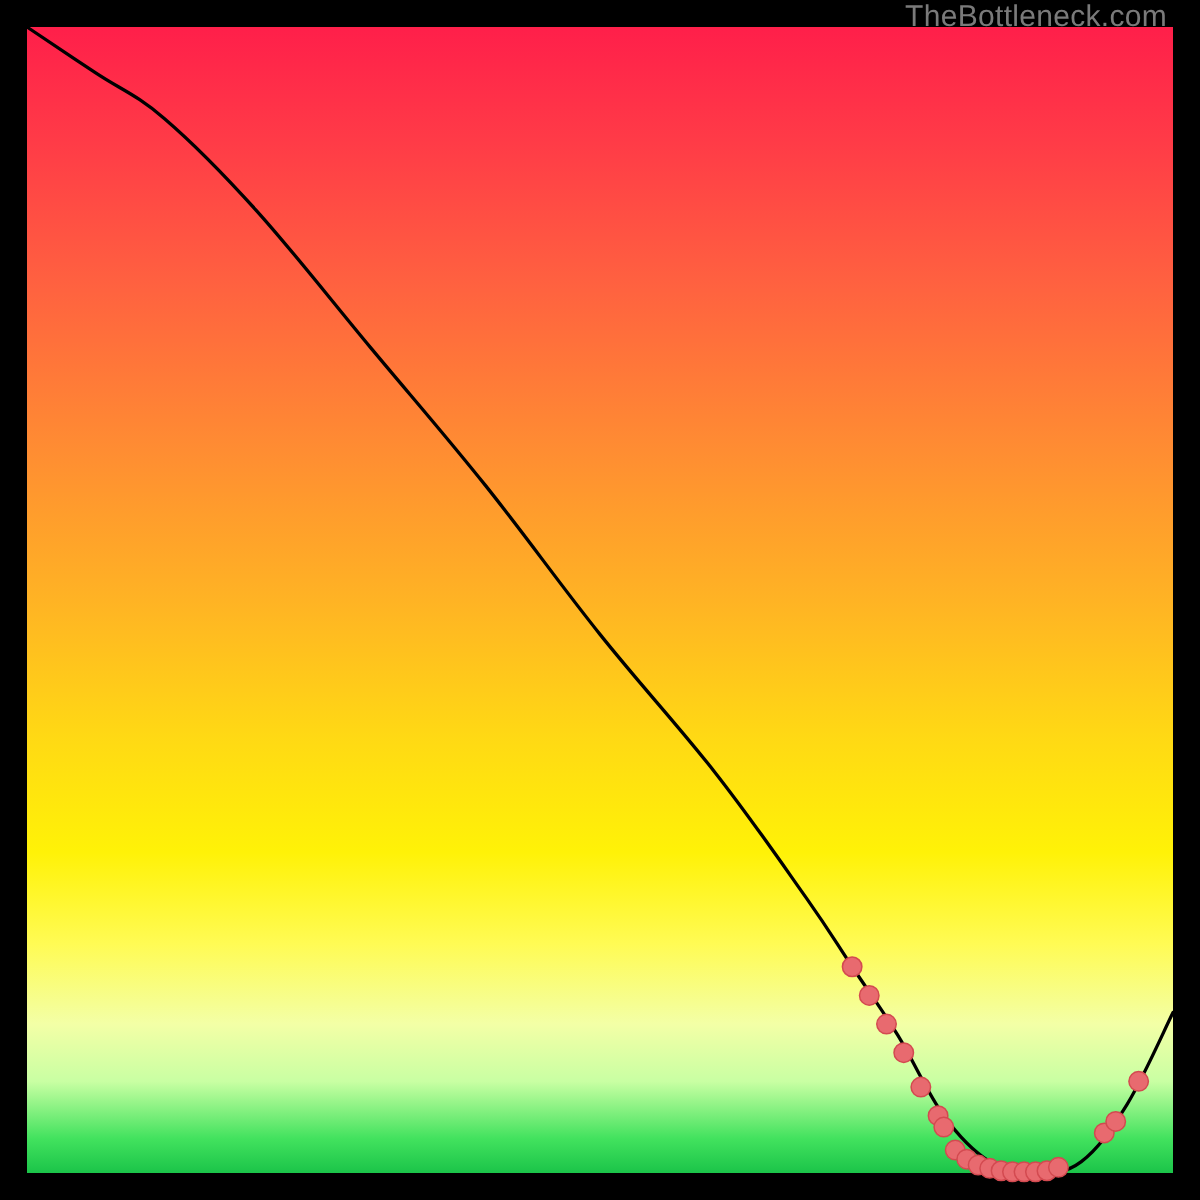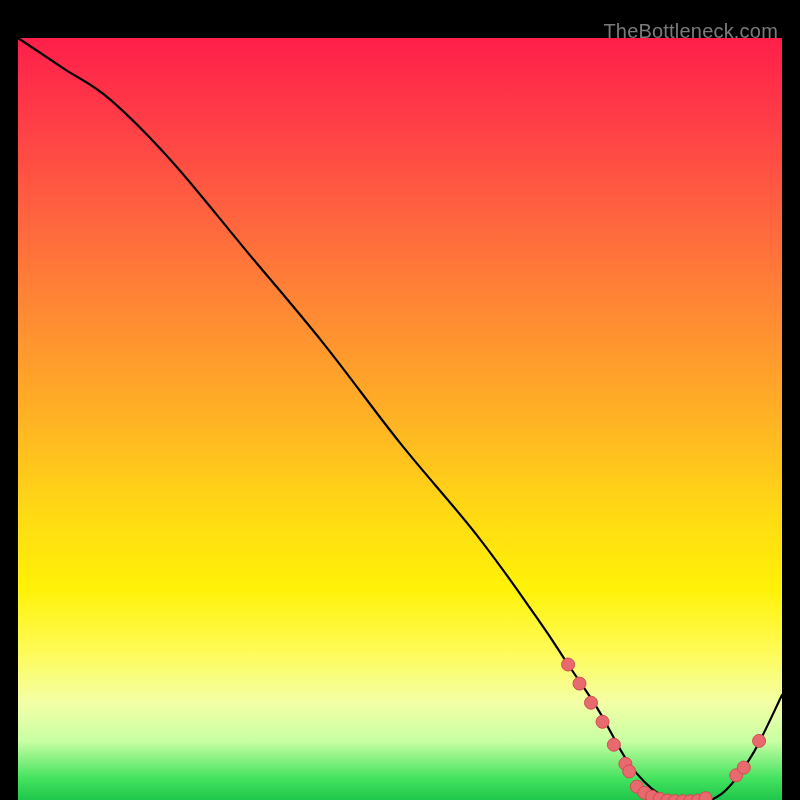--- a/index.html
+++ b/index.html
@@ -9,21 +9,20 @@
     height: 800px;
     background: #000;
     overflow: hidden;
     font-family: Arial, Helvetica, sans-serif;
   }
   .frame {
     position: relative;
     width: 800px;
     height: 608px;
     background: #000;
-    margin-top: 20px;
   }
   .plot {
     position: absolute;
     left: 18px;
     top: 18px;
     width: 764px;
     height: 764px;
     
     background: linear-gradient(
       to bottom,

